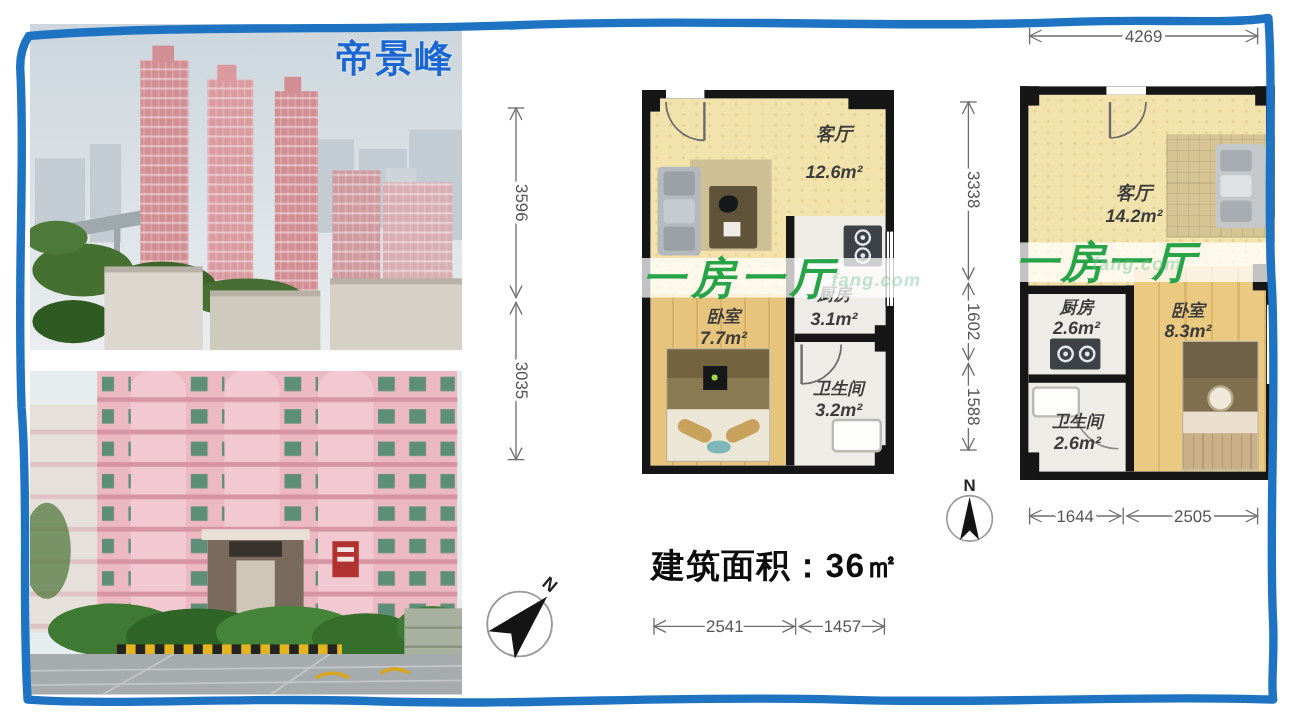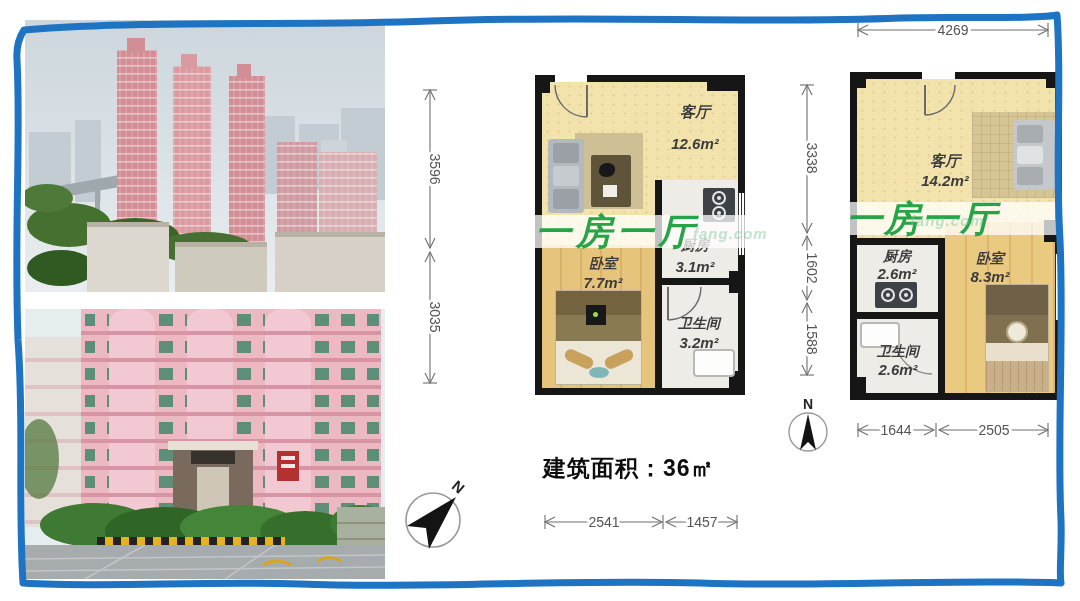--- a/index.html
+++ b/index.html
@@ -31,21 +31,21 @@
   .under-banner{z-index:0;}
   .wm{position:absolute;z-index:3;font-size:15px;color:rgba(120,195,150,.45);font-weight:700;letter-spacing:1px;}
   .tub{position:absolute;background:#fdfdfb;border:2px solid #b9b9b4;border-radius:4px;}
   .stove{position:absolute;background:#3d4247;border-radius:2px;}
   .burner{position:absolute;width:10px;height:10px;border:2px solid #e6e9eb;border-radius:50%;}
   .burner::after{content:"";position:absolute;left:3px;top:3px;width:4px;height:4px;background:#e6e9eb;border-radius:50%;}
   .window{position:absolute;background:linear-gradient(90deg,#2c2c2c 0 1px,#fff 1px 3px,#2c2c2c 3px 4px,#fff 4px 6px,#2c2c2c 6px 7px);}
   .doorsvg{position:absolute;overflow:visible;}
 
   
-  .area-label{position:absolute;font-size:23px;font-weight:900;color:#0c0c0c;letter-spacing:1px;white-space:nowrap;}
+  .area-label{position:absolute;font-size:28px;font-weight:900;color:#0c0c0c;letter-spacing:1px;white-space:nowrap;}
 
   
   #dims{left:0;top:0;pointer-events:none;}
   .dl{stroke:#6e6e6e;stroke-width:1.1;fill:none;}
   .dt{font:14px "Liberation Sans",sans-serif;fill:#555;paint-order:stroke;stroke:#fff;stroke-width:6px;stroke-linejoin:round;}
 </style>
 </head>
 <body>
 
 <div id="canvas" class="noselect">
@@ -110,20 +110,21 @@
       </g>
       <g>
         <rect x="62" y="206" width="82" height="66" fill="#dcd8d0"></rect>
         <rect x="150" y="226" width="92" height="46" fill="#cfcabe"></rect>
         <rect x="250" y="216" width="110" height="56" fill="#d6d0c6"></rect>
         <rect x="150" y="222" width="92" height="5" fill="#b8b2a6"></rect>
         <rect x="250" y="212" width="110" height="5" fill="#b8b2a6"></rect>
         <rect x="62" y="202" width="82" height="5" fill="#b8b2a6"></rect>
       </g>
     </svg>
+    <div class="abs" id="project-title">帝景峰</div>
   </div>
 
   <div class="abs" id="photo2">
     <svg width="360" height="270">
       <defs>
         <pattern id="floors" width="20" height="27" patternUnits="userSpaceOnUse">
           <rect width="20" height="27" fill="none"></rect>
             <rect y="22" width="20" height="4" fill="#d794a4"></rect>
         </pattern>
         <pattern id="greenwin" width="26" height="27" patternUnits="userSpaceOnUse">

